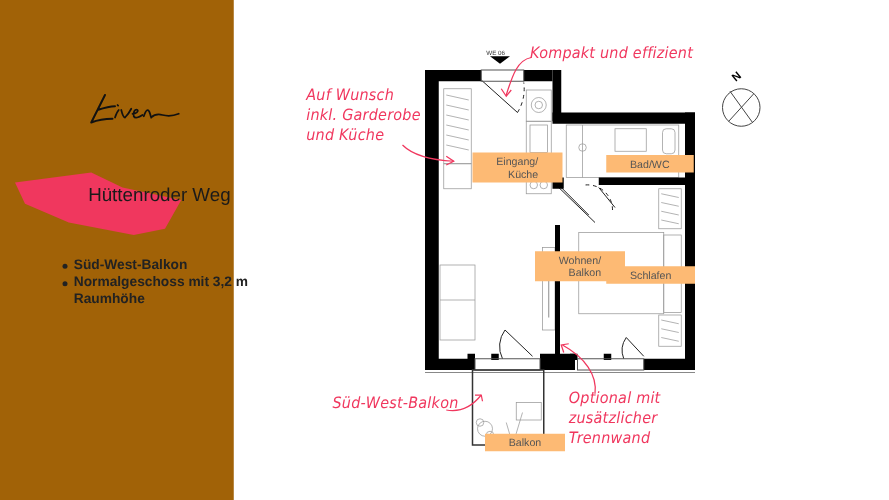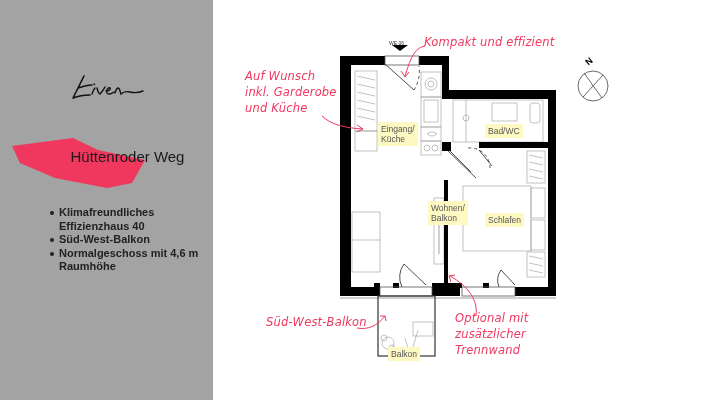--- a/index.html
+++ b/index.html
@@ -1,21 +1,21 @@
 <!DOCTYPE html>
 <html><head>
 <meta charset="utf-8">
 <style>
   * { margin: 0; padding: 0; box-sizing: border-box; }
   html, body { width: 711px; height: 400px; overflow: hidden; background: #ffffff; }
   body { position: relative; font-family: "Liberation Sans", sans-serif; color: #1a1a1a; }
 
   .left-panel {
-    position: absolute; left: 0; top: 0; width: 213px; height: 400px;
-    background: #a3a3a3;
+    position: absolute; left: 0; top: 0; width: 187px; height: 400px;
+    background: #a16207;
   }
   .logo { position: absolute; left: 70px; top: 70px; width: 76px; height: 32px; }
   .blob { position: absolute; left: 0; top: 0; width: 213px; height: 400px; }
   .title {
     position: absolute; left: 0; width: 213px; top: 148px;
     text-align: center; font-size: 15px; line-height: 18px; color: #1a1a1a;
     padding-left: 42px;
   }
   .title .line { display: block; }
   .features {
@@ -23,22 +23,22 @@
     list-style: none; font-size: 11px; line-height: 13.5px; font-weight: bold; color: #222;
   }
   .features li { position: relative; padding-left: 9px; }
   .features li::before {
     content: ""; position: absolute; left: 0; top: 5px; width: 4px; height: 4px;
     border-radius: 50%; background: #222;
   }
 
   .plan { position: absolute; left: 0; top: 0; width: 711px; height: 400px; }
   .room-label {
-    position: absolute; background: #fef9c3; color: #555; font-size: 8.5px;
-    line-height: 10px; text-align: left; padding: 2px 3px;
+    position: absolute; background: #fdba74; color: #555; font-size: 8.5px;
+    line-height: 10px; text-align: right; padding: 2px 19px;
   }
   .note {
     position: absolute; color: #f0375e; font-family: "DejaVu Sans", sans-serif;
     font-size: 12.5px; line-height: 16px; font-style: italic; letter-spacing: 0.2px;
     transform: scaleX(0.92); transform-origin: left top;
   }
   .unit-tag { position: absolute; left: 389px; top: 40px; font-size: 5px; color: #333; }
 </style>
 </head>
 <body>
@@ -54,23 +54,22 @@
     <path d="M27 18 C28 22, 29 24, 30 24 C32 22, 34 19, 35 17" stroke="#111" stroke-width="1.4" fill="none" stroke-linecap="round"></path>
     <path d="M36 21 C39 21, 41 19, 40 18 C38 17, 36 20, 37 23 C38 25, 41 24, 44 22" stroke="#111" stroke-width="1.4" fill="none" stroke-linecap="round"></path>
     <path d="M45 23 C46 20, 47 18, 48 18 C50 18, 50 22, 51 24 C53 22, 56 21, 60 22 C64 23, 68 23, 73 21" stroke="#111" stroke-width="1.4" fill="none" stroke-linecap="round"></path>
   </svg>
 
   <div class="title">
     <span class="line">Hüttenroder Weg</span>
   </div>
 
   <ul class="features">
-    <li>Klimafreundliches Effizienzhaus 40</li>
     <li>Süd-West-Balkon</li>
-    <li>Normalgeschoss mit 4,6 m Raumhöhe</li>
+    <li>Normalgeschoss mit 3,2 m Raumhöhe</li>
   </ul>
 </div>
 
 <svg class="plan" viewBox="0 0 711 400">
   <g stroke="#999" stroke-width="0.6" fill="none">
 
     <rect x="355" y="71" width="22" height="60"></rect>
     <path d="M357 76 L375 80 M357 84 L375 88 M357 92 L375 96 M357 100 L375 104 M357 108 L375 112 M357 116 L375 120"></path>
     <rect x="355" y="131" width="22" height="20"></rect>
 

